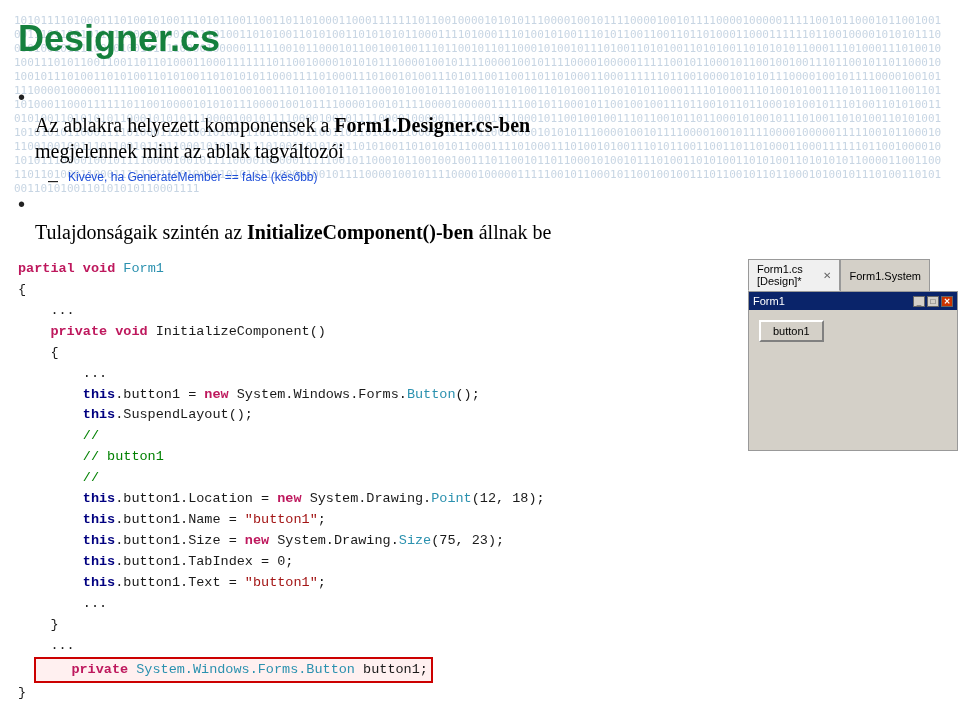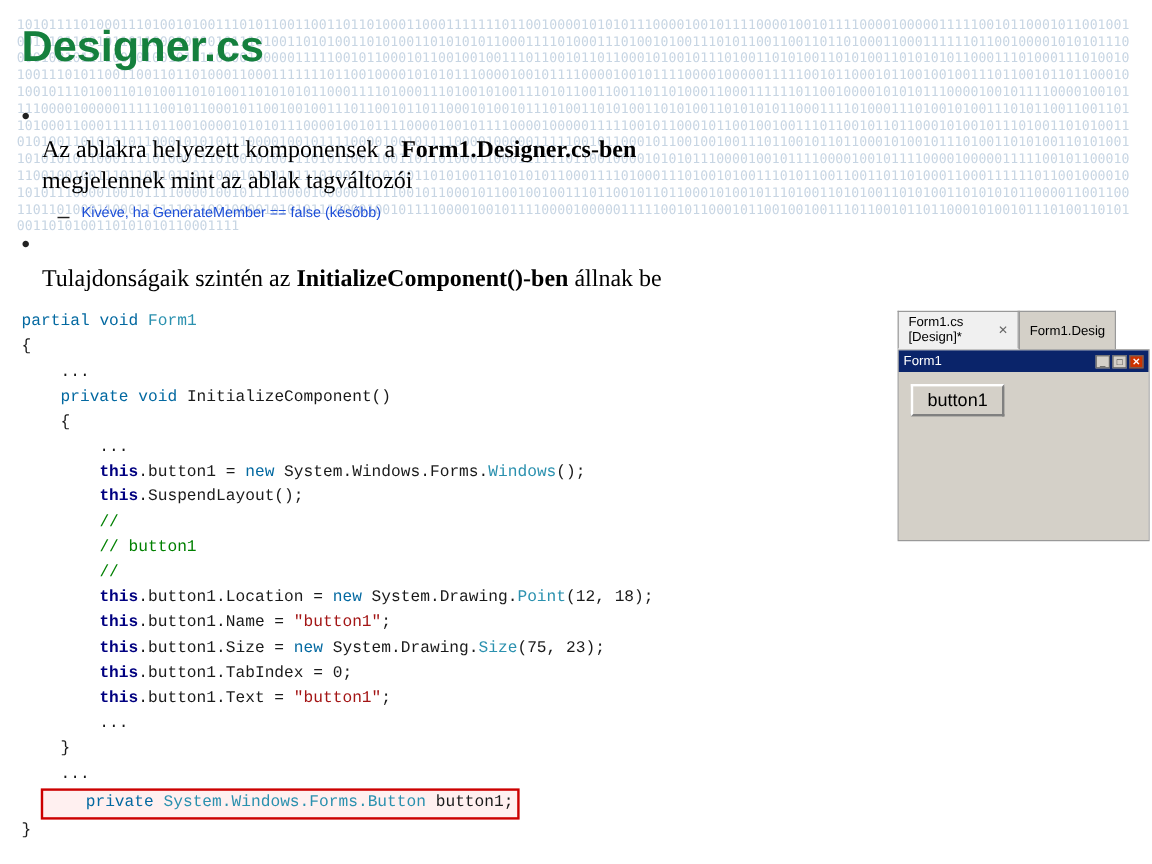--- a/index.html
+++ b/index.html
@@ -102,22 +102,22 @@
 
     .code-block {
       font-family: 'Courier New', Courier, monospace;
       font-size: 13.5px;
       line-height: 1.55;
       color: #1a1a1a;
       flex: 1;
     }
 
     .code-keyword {
-      color: #0369a1;
-      font-weight: normal;
+      color: #be185d;
+      font-weight: bold;
     }
 
     .code-classname {
       color: #2b91af;
     }
 
     .code-string {
       color: #a31515;
     }
 
@@ -203,21 +203,21 @@
       top: 18px;
       left: 0; right: 0; bottom: 0;
       padding: 10px;
     }
 
     .vs-button {
       background: #d4d0c8;
       border: 2px solid;
       border-color: #ffffff #808080 #808080 #ffffff;
       padding: 3px 12px;
-      font-size: 15px;
+      font-size: 11px;
       font-family: Arial, sans-serif;
       cursor: pointer;
     }
   </style>
 </head>
 <body>
 
 <div class="binary-bg">
   1010111101000111010010100111010110011001101101000110001111111011001000010101011100001001011110000100101111000010000011111001011000101100100100111011001011011000101001011101001101010011010100110101010110001111010001110100101001110101100110011011010001100011111101100100001010101110000100101111000010010111100001000001111100101100010110010010011101100101101100010100101110100110101001101010011010101011000111010001110100101001110101100110011011010001100011111110110010000101010111000010010111100001001011110000100000111110010110001011001001001110110010110110001010010111010011010100110101001101010101100011110100011101001010011101011001100110110100011000111111011001000010101011100001001011110000100101111000010000011111001011000101100100100111011001011011000101001011101001101010011010100110101010110001111010001110100101001110101100110011011010001100011111101100100001010101110000100101111000010010111100001000001111100101100010110010010011101100101101100010100101110100110101001101010011010101011000101010111000010010111100001001011110000100000111110010110001011001001001110110010110110001010010111010011010100110101001101010101100011110100011101001010011101011001100110110100011000111111011001000010101011100001001011110000100101111000010000011111001011000101100100100111011001011011000101001011101001101010011010100110101010110001111010001110100101001110101100110011011010001100011111101100100001010101110000100101111000010010111100001000001111100101100010110010010011101100101101100010100101110100110101001101010011010101011000011001100110110100011000111111011001000010101011100001001011110000100101111000010000011111001011000101100100100111011001011011000101001011101001101010011010100110101010110001111
 </div>
@@ -254,21 +254,21 @@
         <span class="code-keyword">partial</span> <span class="code-keyword">void</span> <span class="code-classname">Form1</span>
       </div>
       <div>{</div>
       <div>&nbsp;&nbsp;&nbsp;&nbsp;...</div>
       <div>
         &nbsp;&nbsp;&nbsp;&nbsp;<span class="code-keyword">private</span> <span class="code-keyword">void</span> InitializeComponent()
       </div>
       <div>&nbsp;&nbsp;&nbsp;&nbsp;{</div>
       <div>&nbsp;&nbsp;&nbsp;&nbsp;&nbsp;&nbsp;&nbsp;&nbsp;...</div>
       <div>
-        &nbsp;&nbsp;&nbsp;&nbsp;&nbsp;&nbsp;&nbsp;&nbsp;<span style="color:#000080;font-weight:bold">this</span>.button1 = <span class="code-keyword">new</span> System.Windows.Forms.<span class="code-classname">Windows</span>();
+        &nbsp;&nbsp;&nbsp;&nbsp;&nbsp;&nbsp;&nbsp;&nbsp;<span style="color:#000080;font-weight:bold">this</span>.button1 = <span class="code-keyword">new</span> System.Windows.Forms.<span class="code-classname">Button</span>();
       </div>
       <div>
         &nbsp;&nbsp;&nbsp;&nbsp;&nbsp;&nbsp;&nbsp;&nbsp;<span style="color:#000080;font-weight:bold">this</span>.SuspendLayout();
       </div>
       <div>
         &nbsp;&nbsp;&nbsp;&nbsp;&nbsp;&nbsp;&nbsp;&nbsp;<span class="code-comment">//</span>
       </div>
       <div>
         &nbsp;&nbsp;&nbsp;&nbsp;&nbsp;&nbsp;&nbsp;&nbsp;<span class="code-comment">// button1</span>
       </div>
@@ -301,21 +301,21 @@
       <div>}</div>
     </div>
 
     <div class="vs-panel">
       <div style="display:flex;">
         <div class="vs-tab active">
           <span>Form1.cs [Design]*</span>
           <span class="vs-tab-close">✕</span>
         </div>
         <div class="vs-tab">
-          <span>Form1.Desig</span>
+          <span>Form1.System</span>
         </div>
       </div>
       <div class="vs-form-container">
         <div class="vs-form-title-bar">
           <span>Form1</span>
           <div class="vs-form-title-controls">
             <div class="vs-ctrl-btn vs-ctrl-min">
               <span>_</span>
             </div>
             <div class="vs-ctrl-btn vs-ctrl-max">

